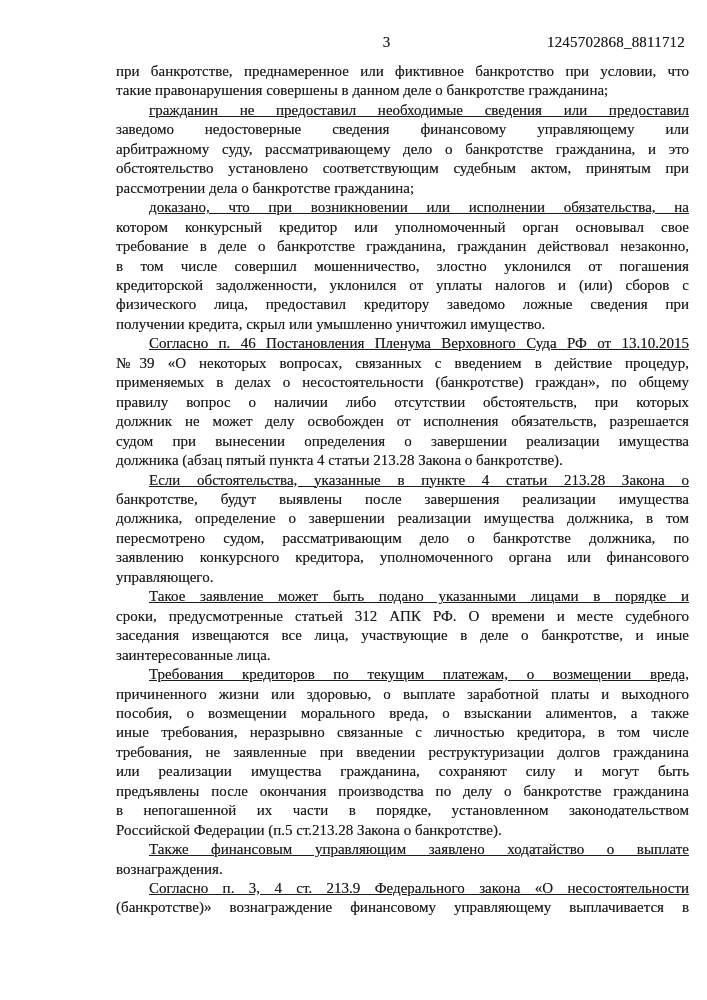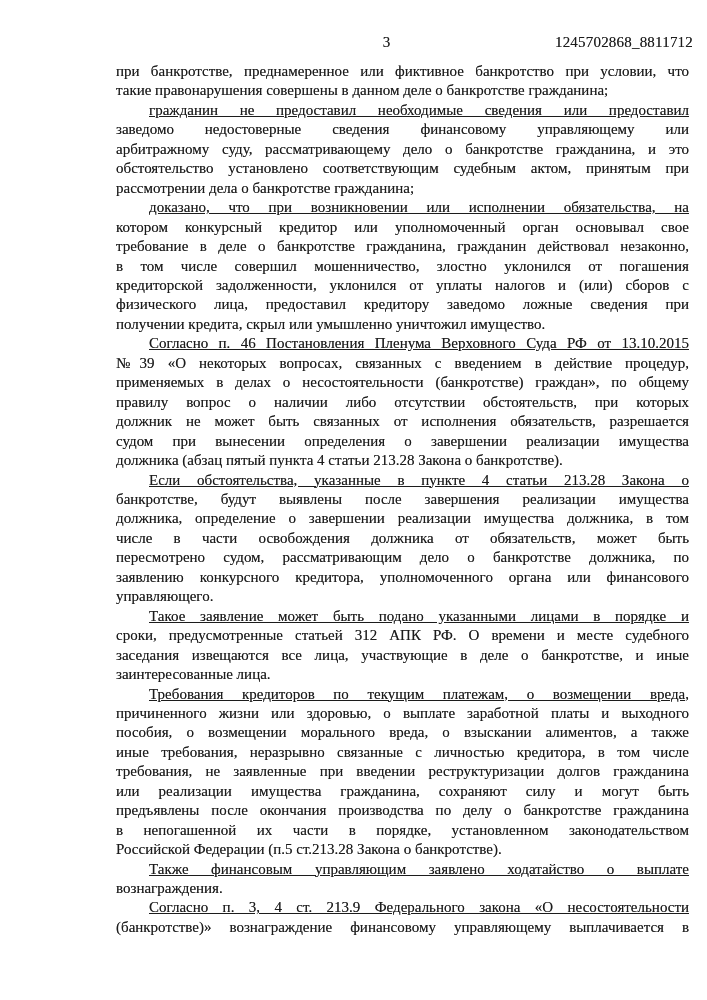--- a/index.html
+++ b/index.html
@@ -23,21 +23,21 @@
   }
   .page-num {
     position: absolute;
     left: 100px;
     width: 573px;
     text-align: center;
     text-shadow: 0 0 0.4px rgba(0,0,0,0.55);
   }
   .doc-id {
     position: absolute;
-    right: 14px;
+    right: 22px;
     text-align: right;
     letter-spacing: 0.2px;
     text-shadow: 0 0 0.4px rgba(0,0,0,0.55);
   }
   .body-text {
     position: absolute;
     top: 62px;
     left: 116px;
     width: 573px;
     font-size: 15px;
@@ -80,29 +80,28 @@
         <div class="line">в том числе совершил мошенничество, злостно уклонился от погашения</div>
         <div class="line">кредиторской задолженности, уклонился от уплаты налогов и (или) сборов с</div>
         <div class="line">физического лица, предоставил кредитору заведомо ложные сведения при</div>
         <div class="line last">получении кредита, скрыл или умышленно уничтожил имущество.</div>
       </div>
       <div class="para indent">
         <div class="line">Согласно п. 46 Постановления Пленума Верховного Суда РФ от 13.10.2015</div>
         <div class="line">№39 «О некоторых вопросах, связанных с введением в действие процедур,</div>
         <div class="line">применяемых в делах о несостоятельности (банкротстве) граждан», по общему</div>
         <div class="line">правилу вопрос о наличии либо отсутствии обстоятельств, при которых</div>
-        <div class="line">должник не может быть связанных от исполнения обязательств, разрешается</div>
+        <div class="line">должник не может делу освобожден от исполнения обязательств, разрешается</div>
         <div class="line">судом при вынесении определения о завершении реализации имущества</div>
         <div class="line last">должника (абзац пятый пункта 4 статьи 213.28 Закона о банкротстве).</div>
       </div>
       <div class="para indent">
         <div class="line">Если обстоятельства, указанные в пункте 4 статьи 213.28 Закона о</div>
         <div class="line">банкротстве, будут выявлены после завершения реализации имущества</div>
         <div class="line">должника, определение о завершении реализации имущества должника, в том</div>
-        <div class="line">числе в части освобождения должника от обязательств, может быть</div>
         <div class="line">пересмотрено судом, рассматривающим дело о банкротстве должника, по</div>
         <div class="line">заявлению конкурсного кредитора, уполномоченного органа или финансового</div>
         <div class="line last">управляющего.</div>
       </div>
       <div class="para indent">
         <div class="line">Такое заявление может быть подано указанными лицами в порядке и</div>
         <div class="line">сроки, предусмотренные статьей 312 АПК РФ. О времени и месте судебного</div>
         <div class="line">заседания извещаются все лица, участвующие в деле о банкротстве, и иные</div>
         <div class="line last">заинтересованные лица.</div>
       </div>

